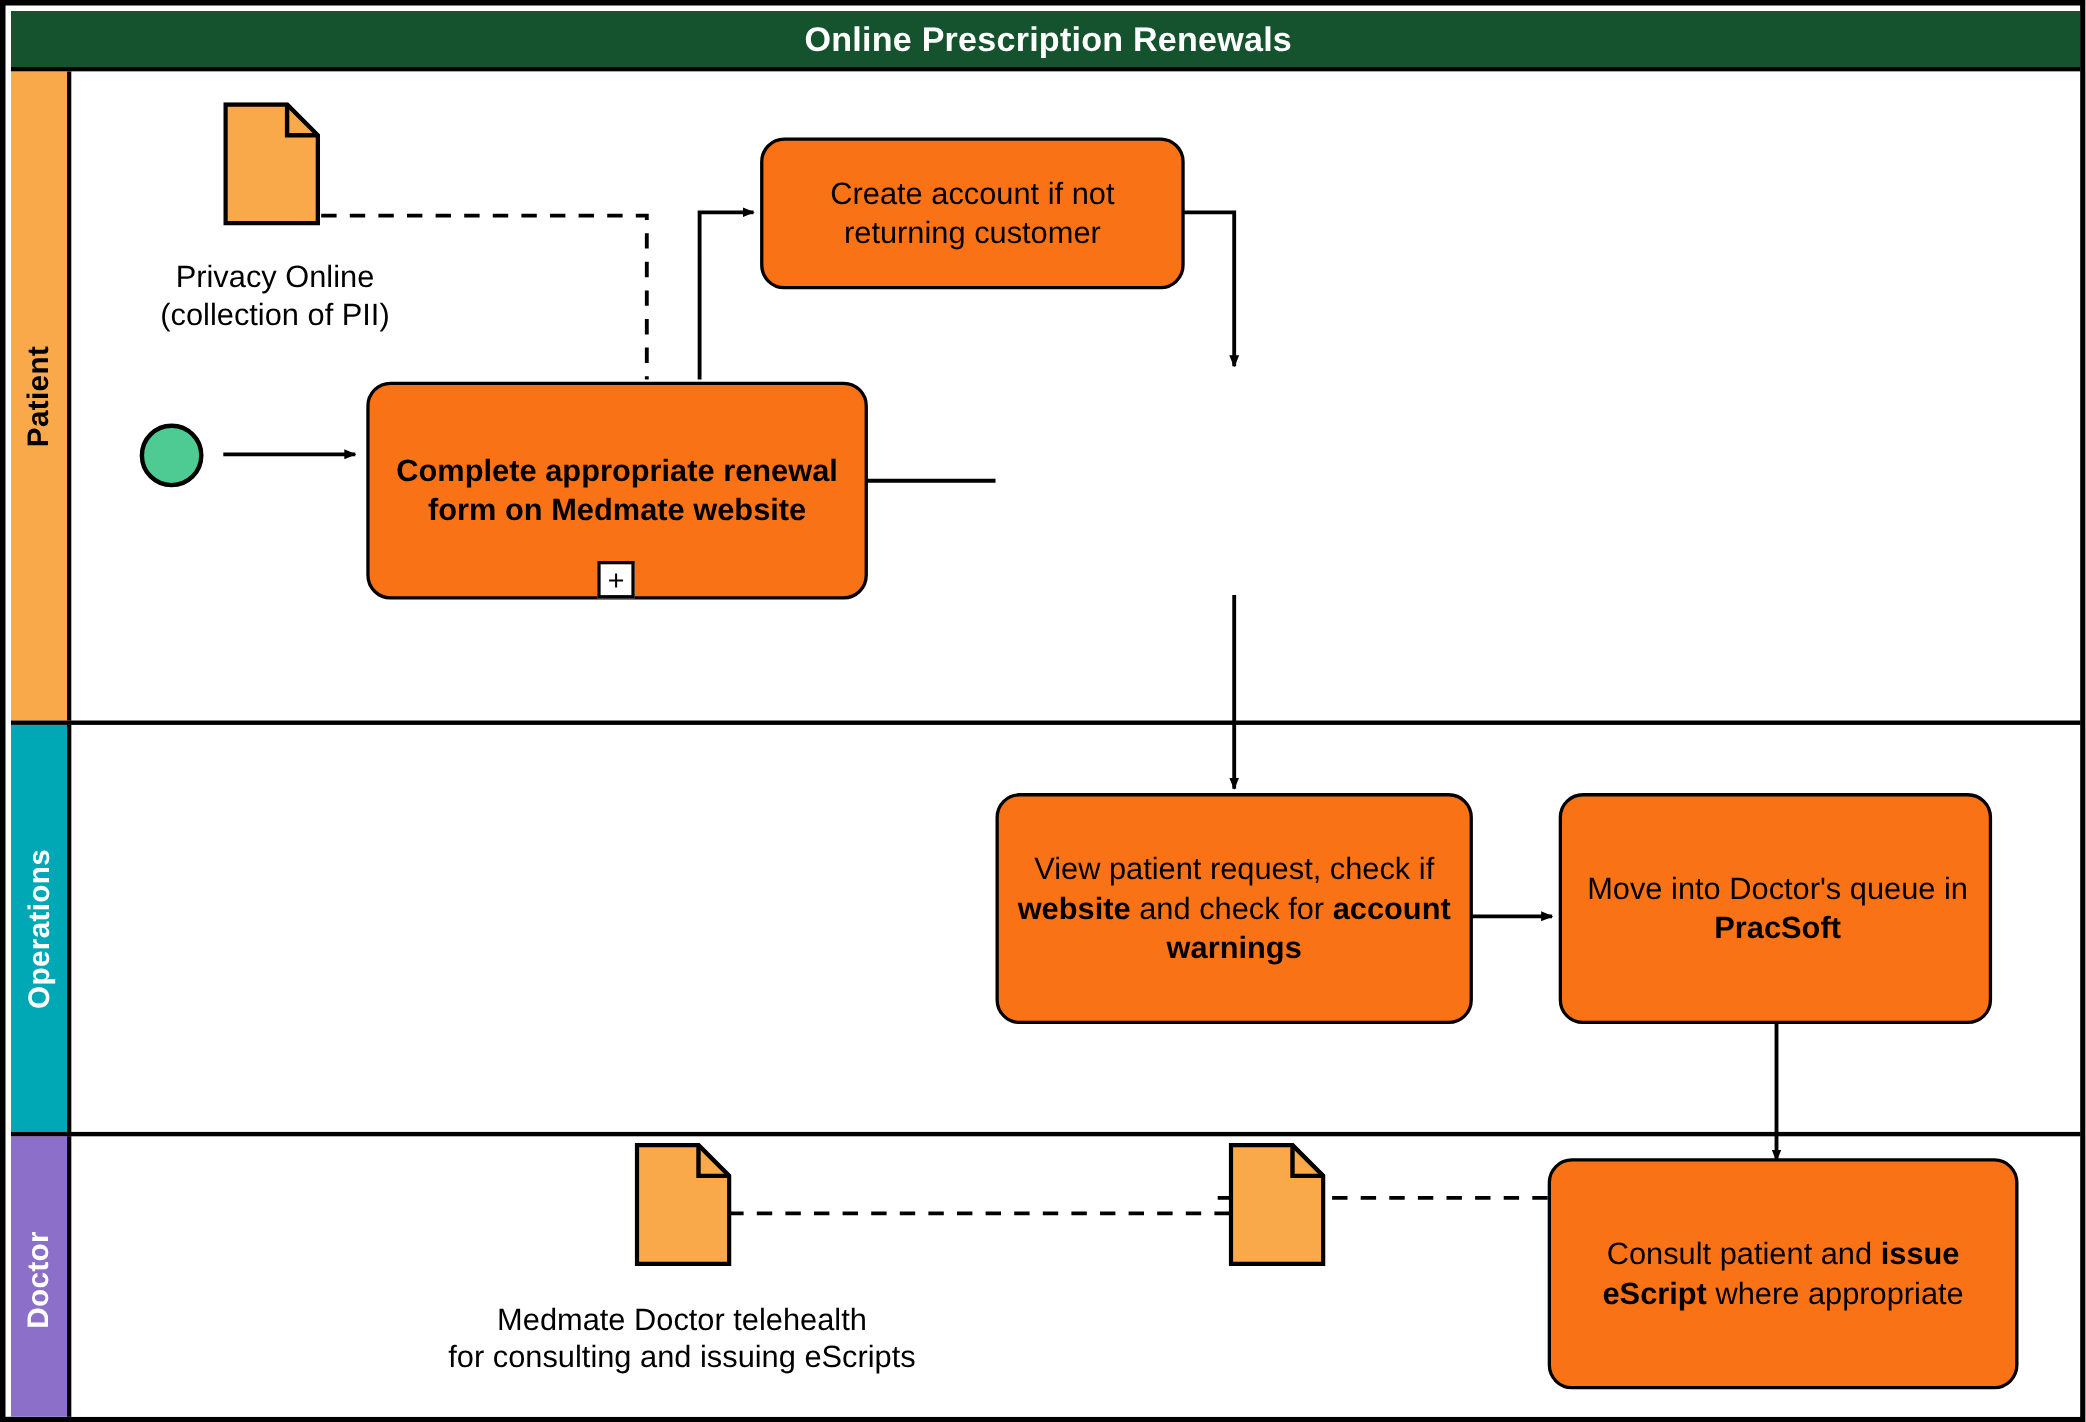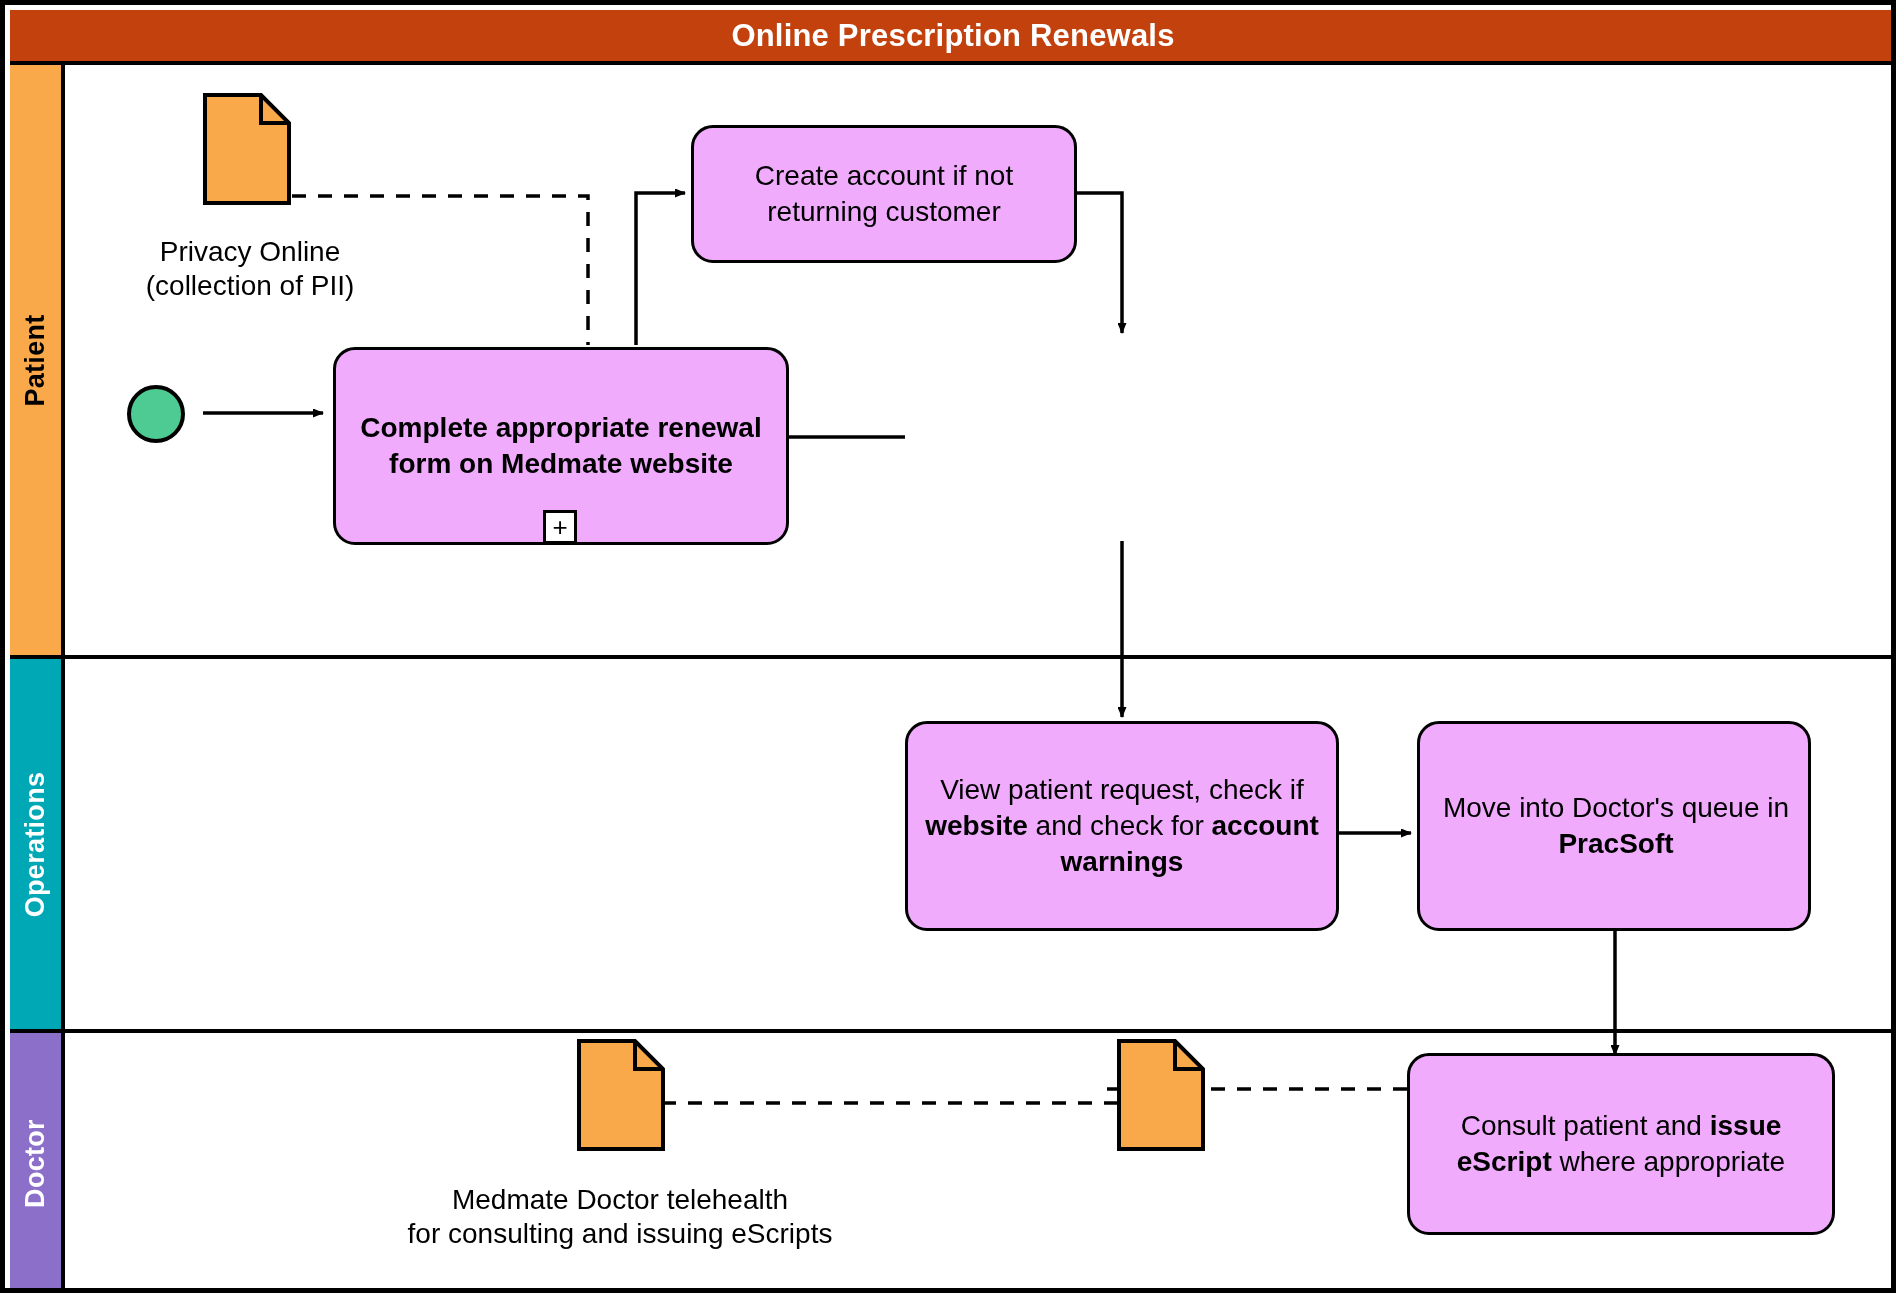--- a/index.html
+++ b/index.html
@@ -19,21 +19,21 @@
     box-sizing: border-box;
     border: 5px solid #000000;
   }
   
   .pool-title {
     position: absolute;
     left: 5px;
     top: 5px;
     width: 1886px;
     height: 55px;
-    background: #c2410c;
+    background: #14532d;
     color: #ffffff;
     font-size: 31px;
     font-weight: bold;
     display: flex;
     align-items: center;
     justify-content: center;
     letter-spacing: 0.2px;
     border-bottom: 4px solid #000000;
     box-sizing: border-box;
   }
@@ -82,21 +82,21 @@
     position: absolute;
     left: 0;
     top: 0;
     width: 1896px;
     height: 1293px;
     pointer-events: none;
   }
   
   .task {
     position: absolute;
-    background: #f0abfc;
+    background: #f97316;
     border: 3px solid #000000;
     border-radius: 22px;
     display: flex;
     align-items: center;
     justify-content: flex-start;
     text-align: center;
     font-size: 28px;
     line-height: 1.28;
     color: #000000;
     box-sizing: border-box;
@@ -239,17 +239,17 @@
   <div class="doc-label" style="left:330px; top:1178px; width:570px;">Medmate Doctor telehealth
 for consulting and issuing eScripts</div>
 
   <div class="doc" style="left:1112px; top:1034px; width:88px; height:112px;">
     <svg width="88" height="112" viewBox="0 0 88 112" xmlns="http://www.w3.org/2000/svg">
       <path d="M 2 2 L 58 2 L 86 30 L 86 110 L 2 110 Z" fill="#F9A94A" stroke="#000000" stroke-width="4" stroke-linejoin="miter"></path>
       <path d="M 58 2 L 58 30 L 86 30" fill="none" stroke="#000000" stroke-width="4" stroke-linejoin="miter"></path>
     </svg>
   </div>
 
-  <div class="task" style="left:1402px; top:1048px; width:428px; height:182px;">
+  <div class="task" style="left:1402px; top:1048px; width:428px; height:210px;">
     <div class="inner">Consult patient and <b>issue eScript</b> where appropriate</div>
   </div>
 
 </div>
 
 </body></html>

